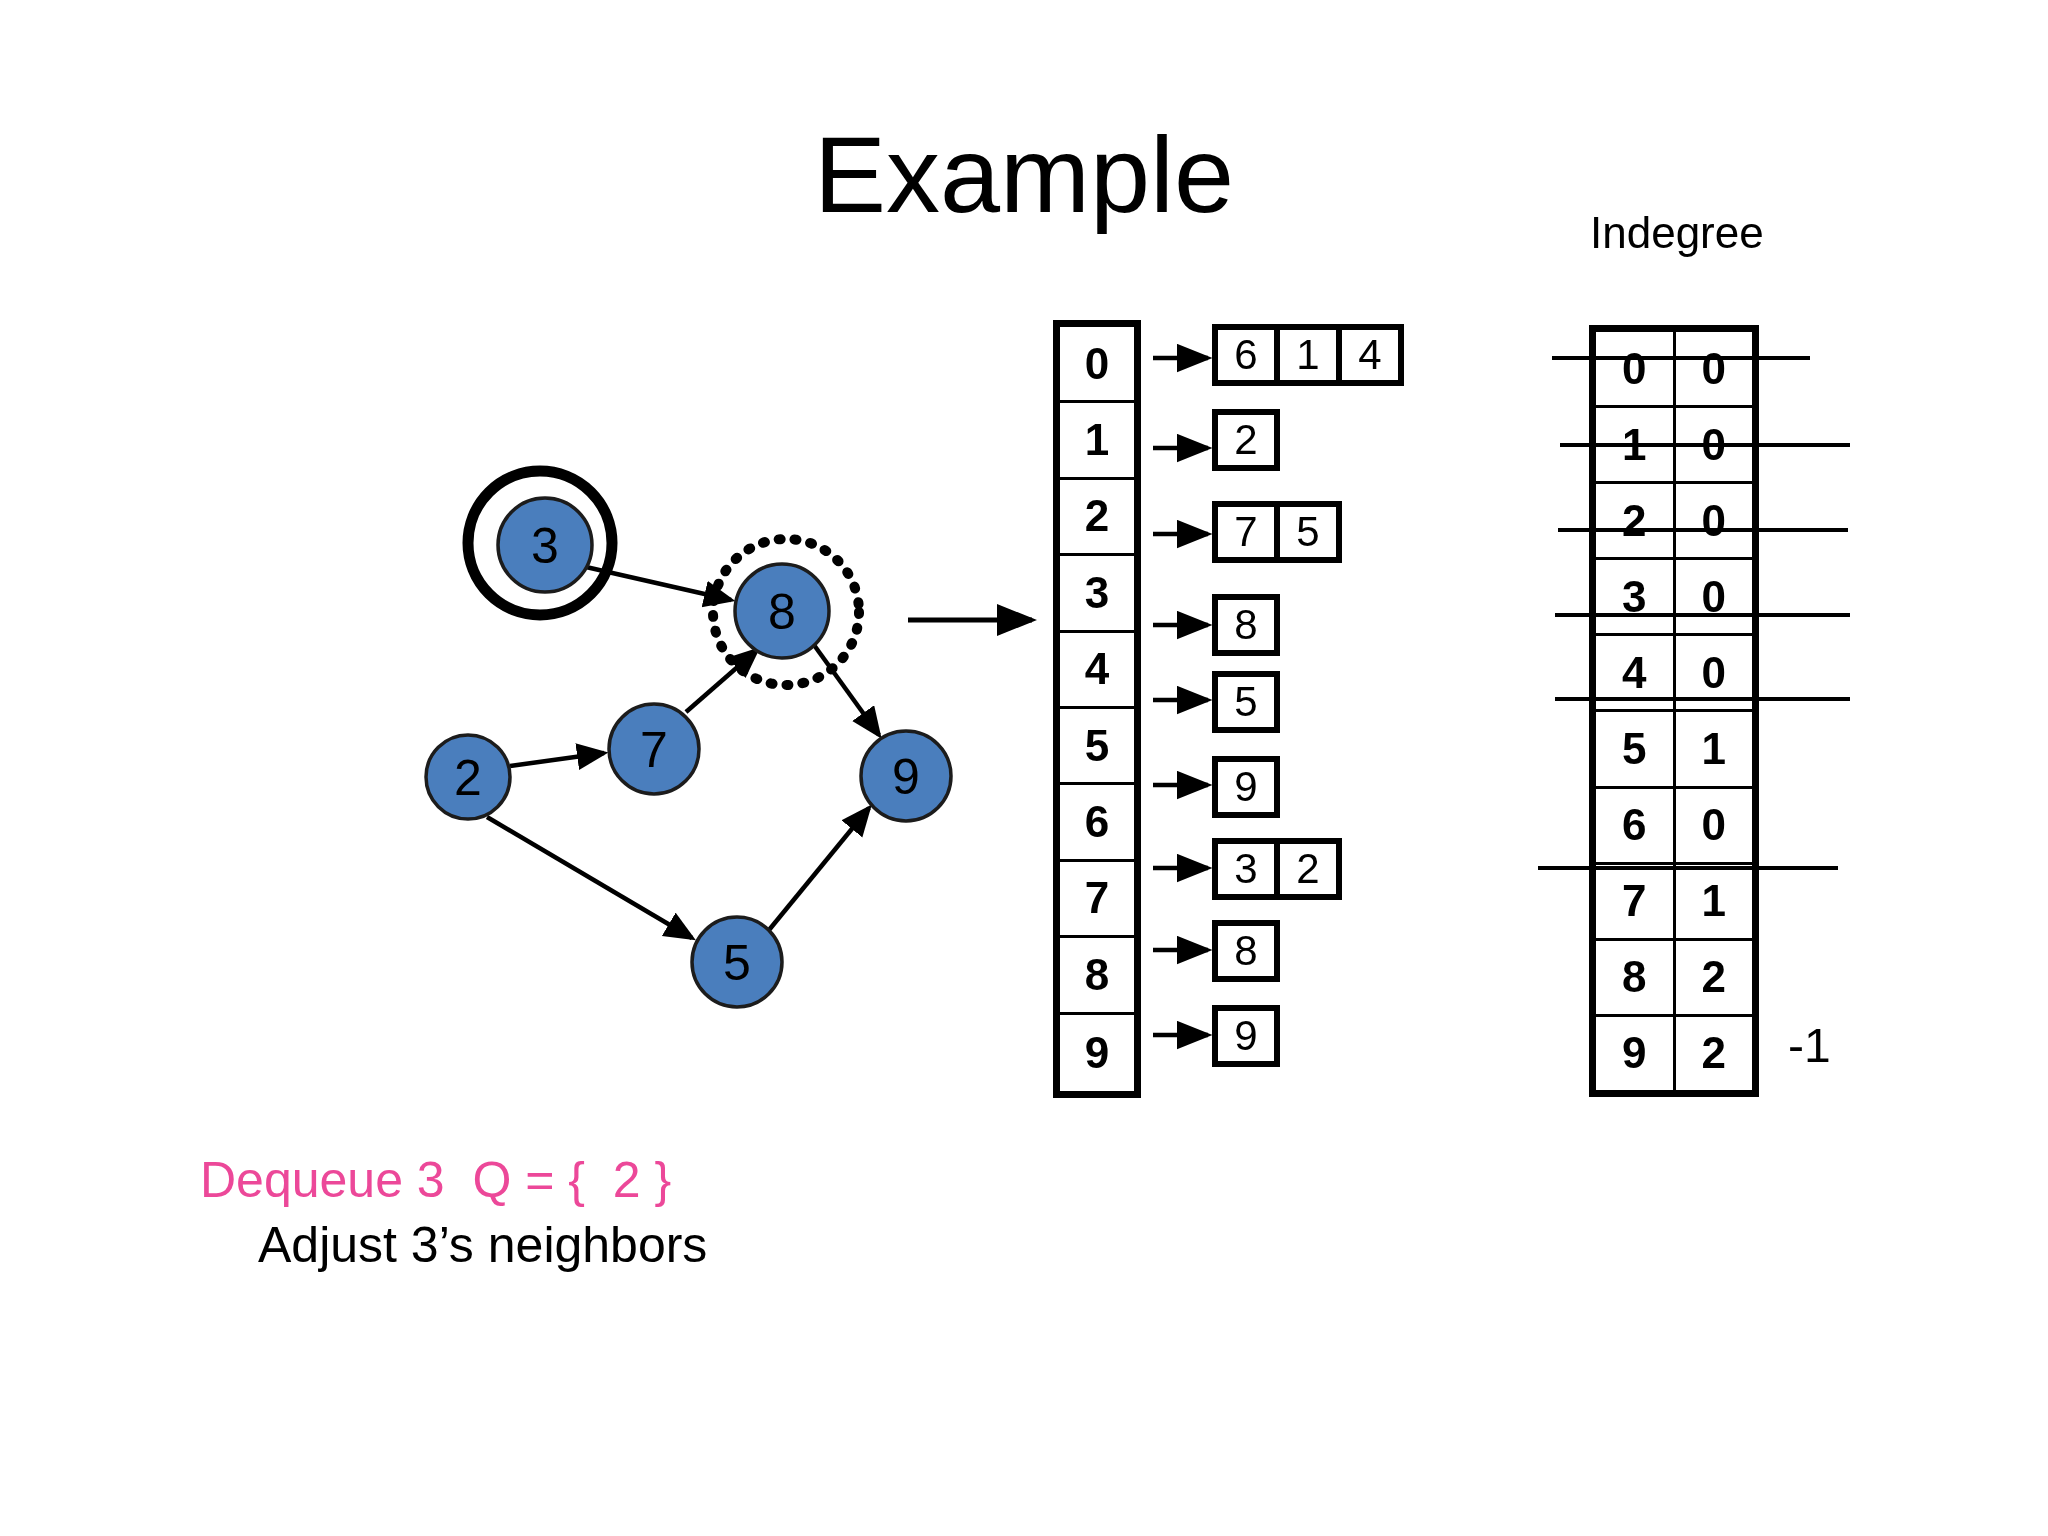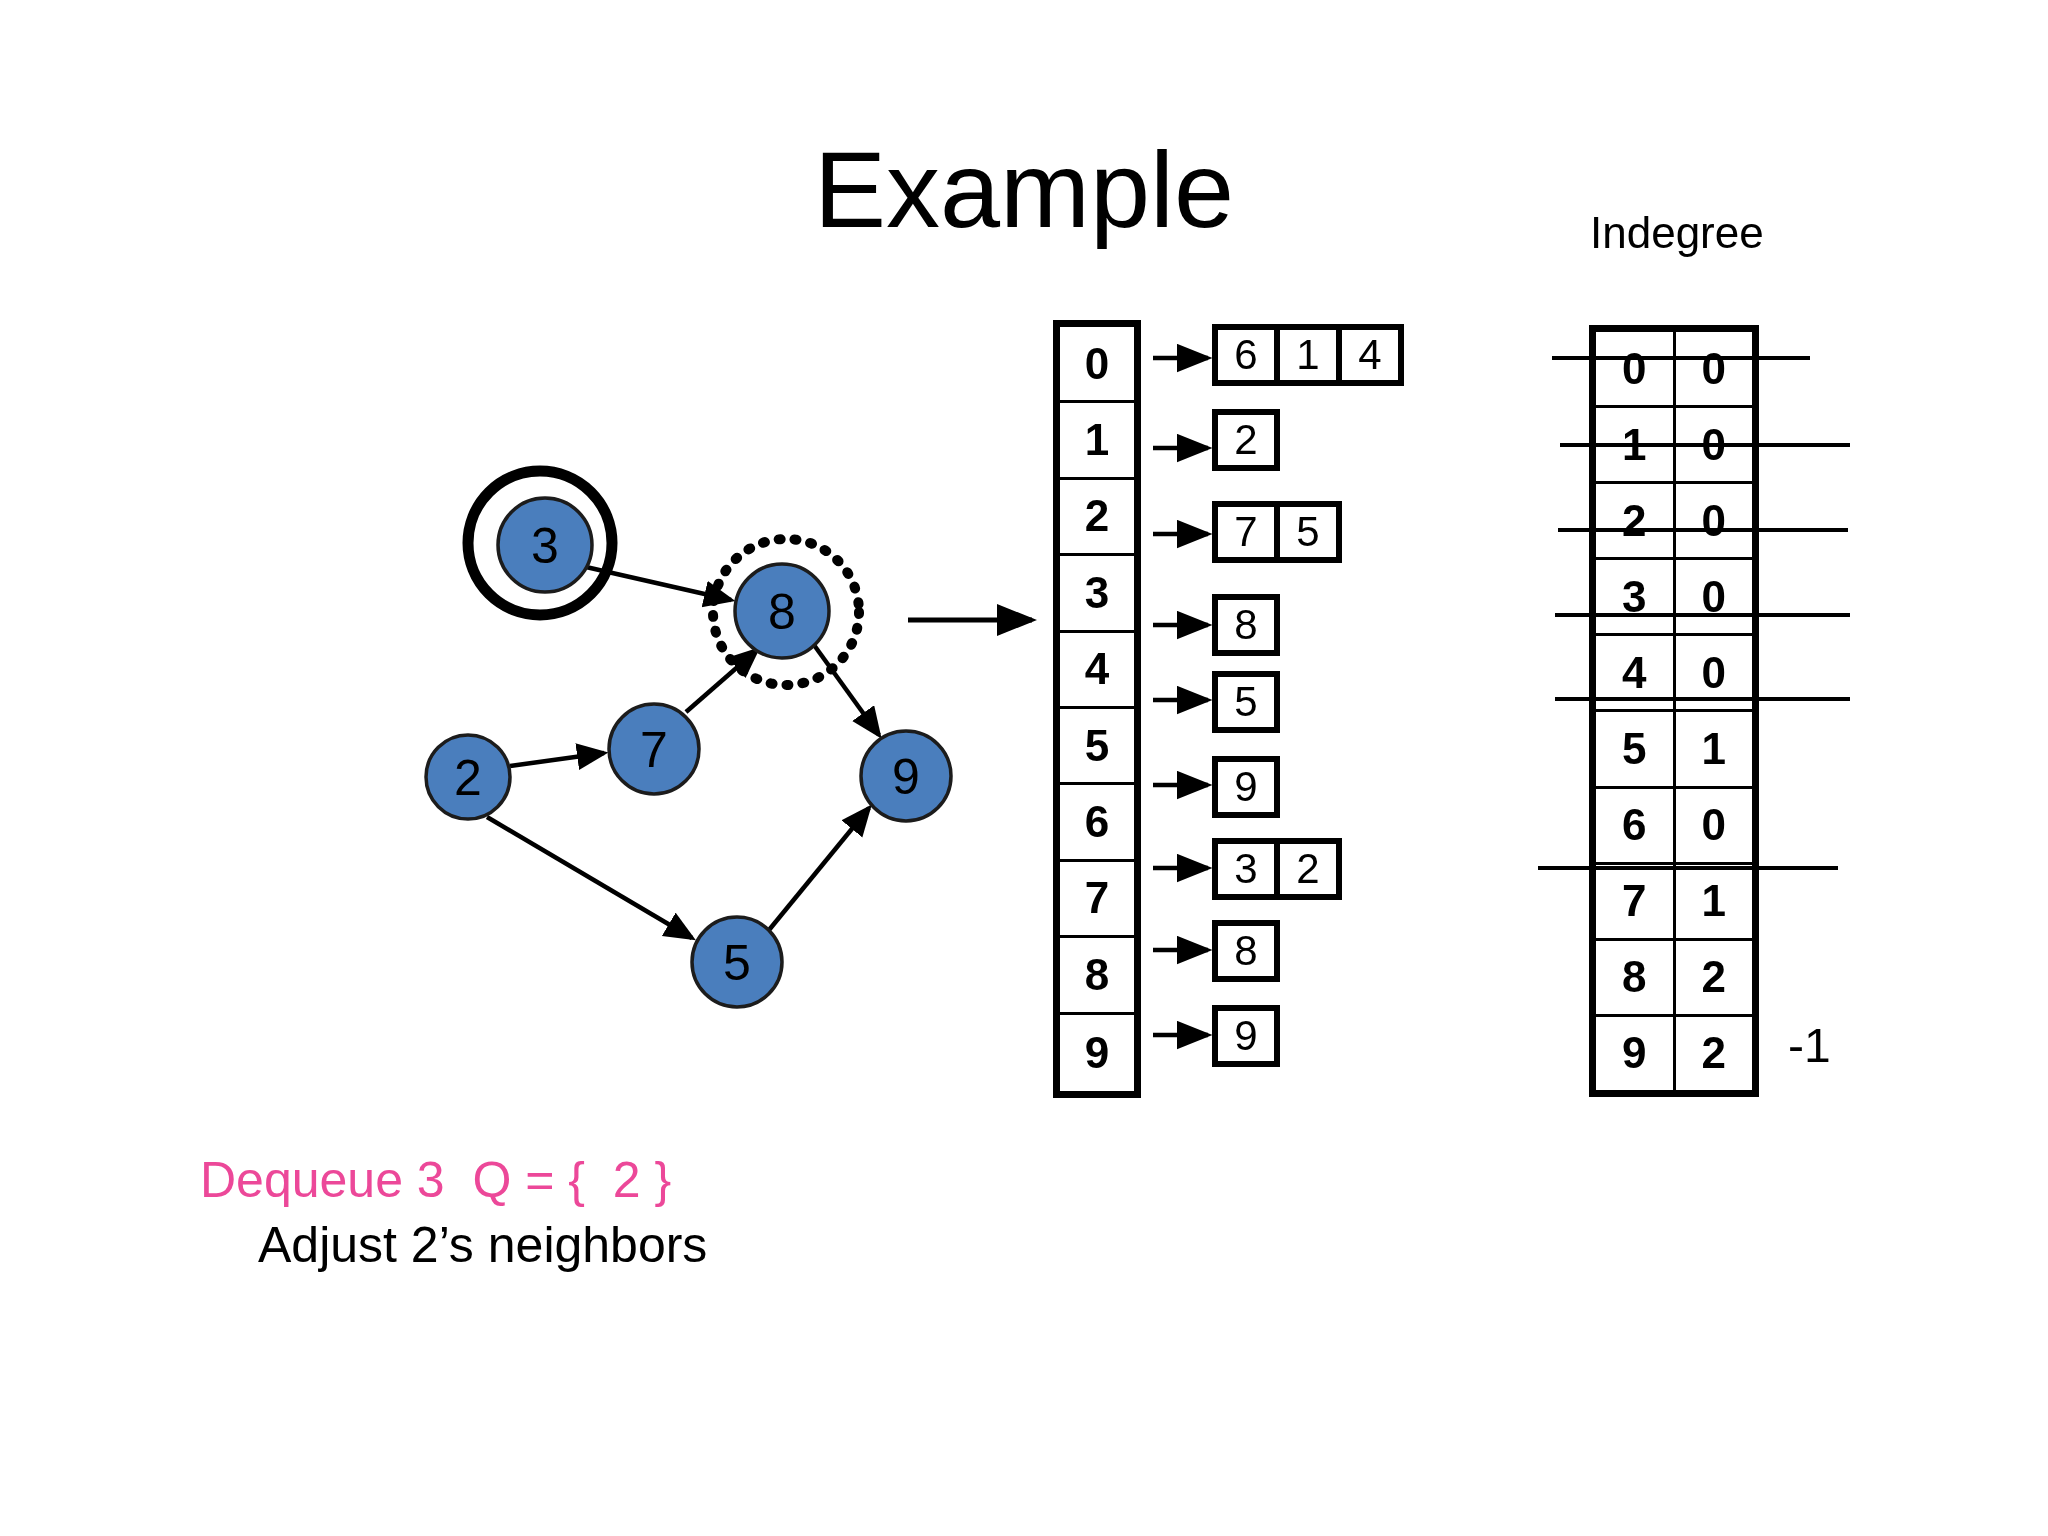--- a/index.html
+++ b/index.html
@@ -22,21 +22,20 @@
     position: absolute;
     left: 0;
     top: 118px;
     width: 2048px;
     text-align: center;
     font-size: 108px;
     font-weight: 400;
     letter-spacing: 0px;
     line-height: 1.05;
     color: #000000;
-    margin-top: 15px;
   }
 
   
   #indegree-heading {
     position: absolute;
     left: 1590px;
     top: 208px;
     font-size: 44px;
     font-weight: 400;
     color: #000000;
@@ -346,15 +345,15 @@
   <div class="strike" style="left:1552px; top:356px;  width:258px;"></div>
   <div class="strike" style="left:1560px; top:443px;  width:290px;"></div>
   <div class="strike" style="left:1558px; top:528px;  width:290px;"></div>
   <div class="strike" style="left:1555px; top:613px;  width:295px;"></div>
   <div class="strike" style="left:1555px; top:697px;  width:295px;"></div>
   <div class="strike" style="left:1538px; top:866px;  width:300px;"></div>
 
   <div id="indegree-delta">-1</div>
 
   <div id="caption-line-1">Dequeue 3  Q = {  2 }</div>
-  <div id="caption-line-2">Adjust 2’s neighbors</div>
+  <div id="caption-line-2">Adjust 3’s neighbors</div>
 
 </div>
 
 </body></html>

